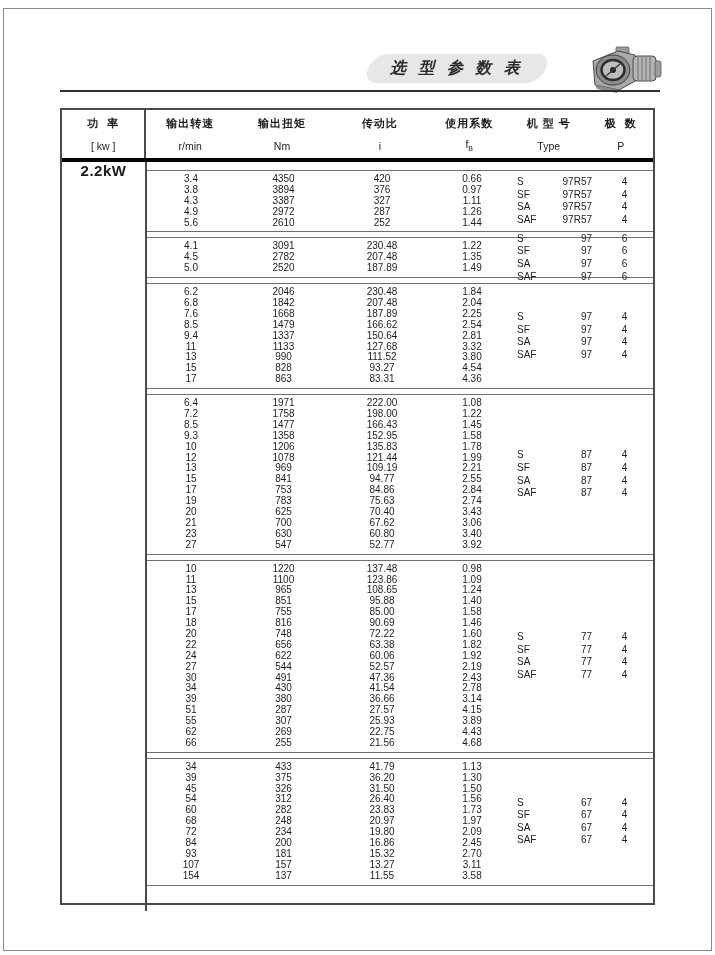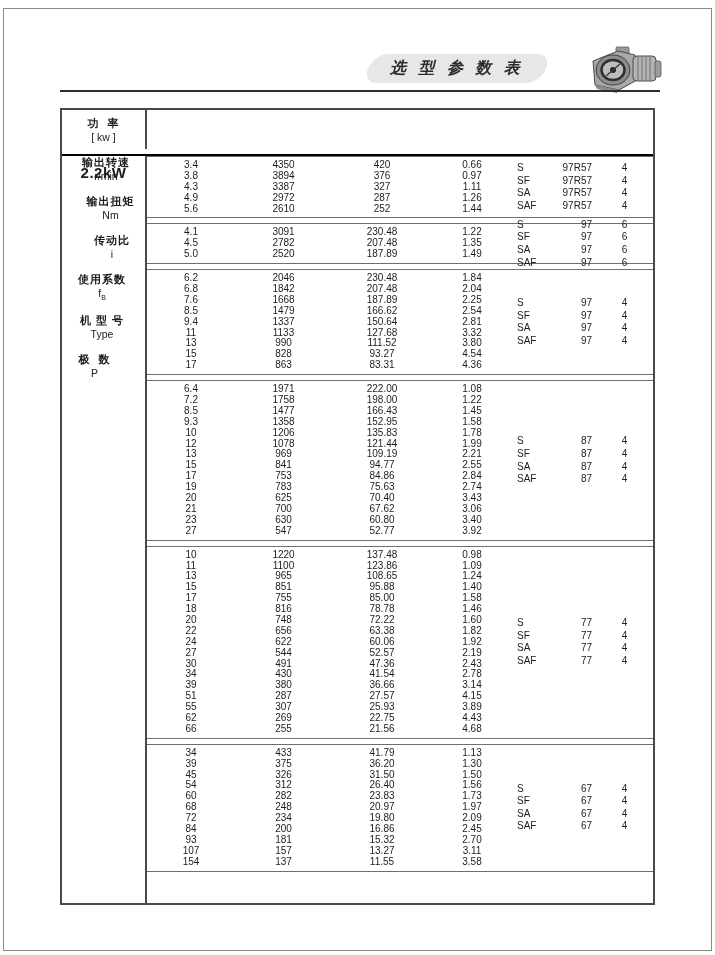--- a/index.html
+++ b/index.html
@@ -24,35 +24,35 @@
   }
   .motor-art{position:absolute; left:588px; top:44px;}
   .header-rule{
     position:absolute; left:60px; top:90px; width:600px; height:2px; background:#2e2e2e;
   }
   
   .spec-table{
     position:absolute; left:60px; top:108px; width:595px; height:797px;
     border:2px solid #4a4a4a; box-sizing:border-box; background:#fff;
   }
-  .thead{display:flex; height:46px; border-bottom:2px solid #000000; box-sizing:border-box;flex-direction:column;}
+  .thead{display:flex; height:52px; border-bottom:4px solid #000000; box-sizing:border-box;}
   .th{
     display:flex; flex-direction:column; align-items:center; justify-content:space-between;
     padding:6px 0 6px 0; box-sizing:border-box;
   }
   .th .cn{font-size:11px; font-weight:bold; letter-spacing:1px; white-space:pre;}
   .th .unit{font-size:10.5px; color:#222;}
   .th.power{width:85px; border-right:2px solid #4a4a4a;}
   .c-speed{width:88px;} .c-torque{width:97px;} .c-ratio{width:100px;}
   .c-factor{width:80px;} .c-type{width:80px;} .c-poles{width:65px;}
   sub.fsub{font-size:7px;}
   .tbody{display:flex; height:749px;}
   .power-col{width:85px; border-right:2px solid #4a4a4a; box-sizing:border-box;}
-  .power-value{margin-top:8px; text-align:center; font-size:15px; font-weight:bold; letter-spacing:0.5px;}
-  .groups{flex:1; box-sizing:border-box;}
+  .power-value{margin-top:0; text-align:center; font-size:15px; font-weight:bold; letter-spacing:0.5px;}
+  .groups{flex:1; box-sizing:border-box;margin-top:8px;}
   .group{
     position:relative; border-top:1px solid #6f6f6f; border-bottom:1px solid #6f6f6f;
     padding:3px 0; margin-bottom:5px;
   }
   .group:last-child{margin-bottom:0;}
   .row{display:flex; height:10.9px; line-height:10.9px; font-size:10px;}
   .cell{display:inline-block; text-align:center;}
   .type-block{
     position:absolute; left:365px; top:50%; transform:translateY(-50%); width:145px;
   }
@@ -433,21 +433,21 @@
             </div>
             <div class="row">
               <span class="cell c-speed">17</span>
               <span class="cell c-torque">755</span>
               <span class="cell c-ratio">85.00</span>
               <span class="cell c-factor">1.58</span>
             </div>
             <div class="row">
               <span class="cell c-speed">18</span>
               <span class="cell c-torque">816</span>
-              <span class="cell c-ratio">78.78</span>
+              <span class="cell c-ratio">90.69</span>
               <span class="cell c-factor">1.46</span>
             </div>
             <div class="row">
               <span class="cell c-speed">20</span>
               <span class="cell c-torque">748</span>
               <span class="cell c-ratio">72.22</span>
               <span class="cell c-factor">1.60</span>
             </div>
             <div class="row">
               <span class="cell c-speed">22</span>

